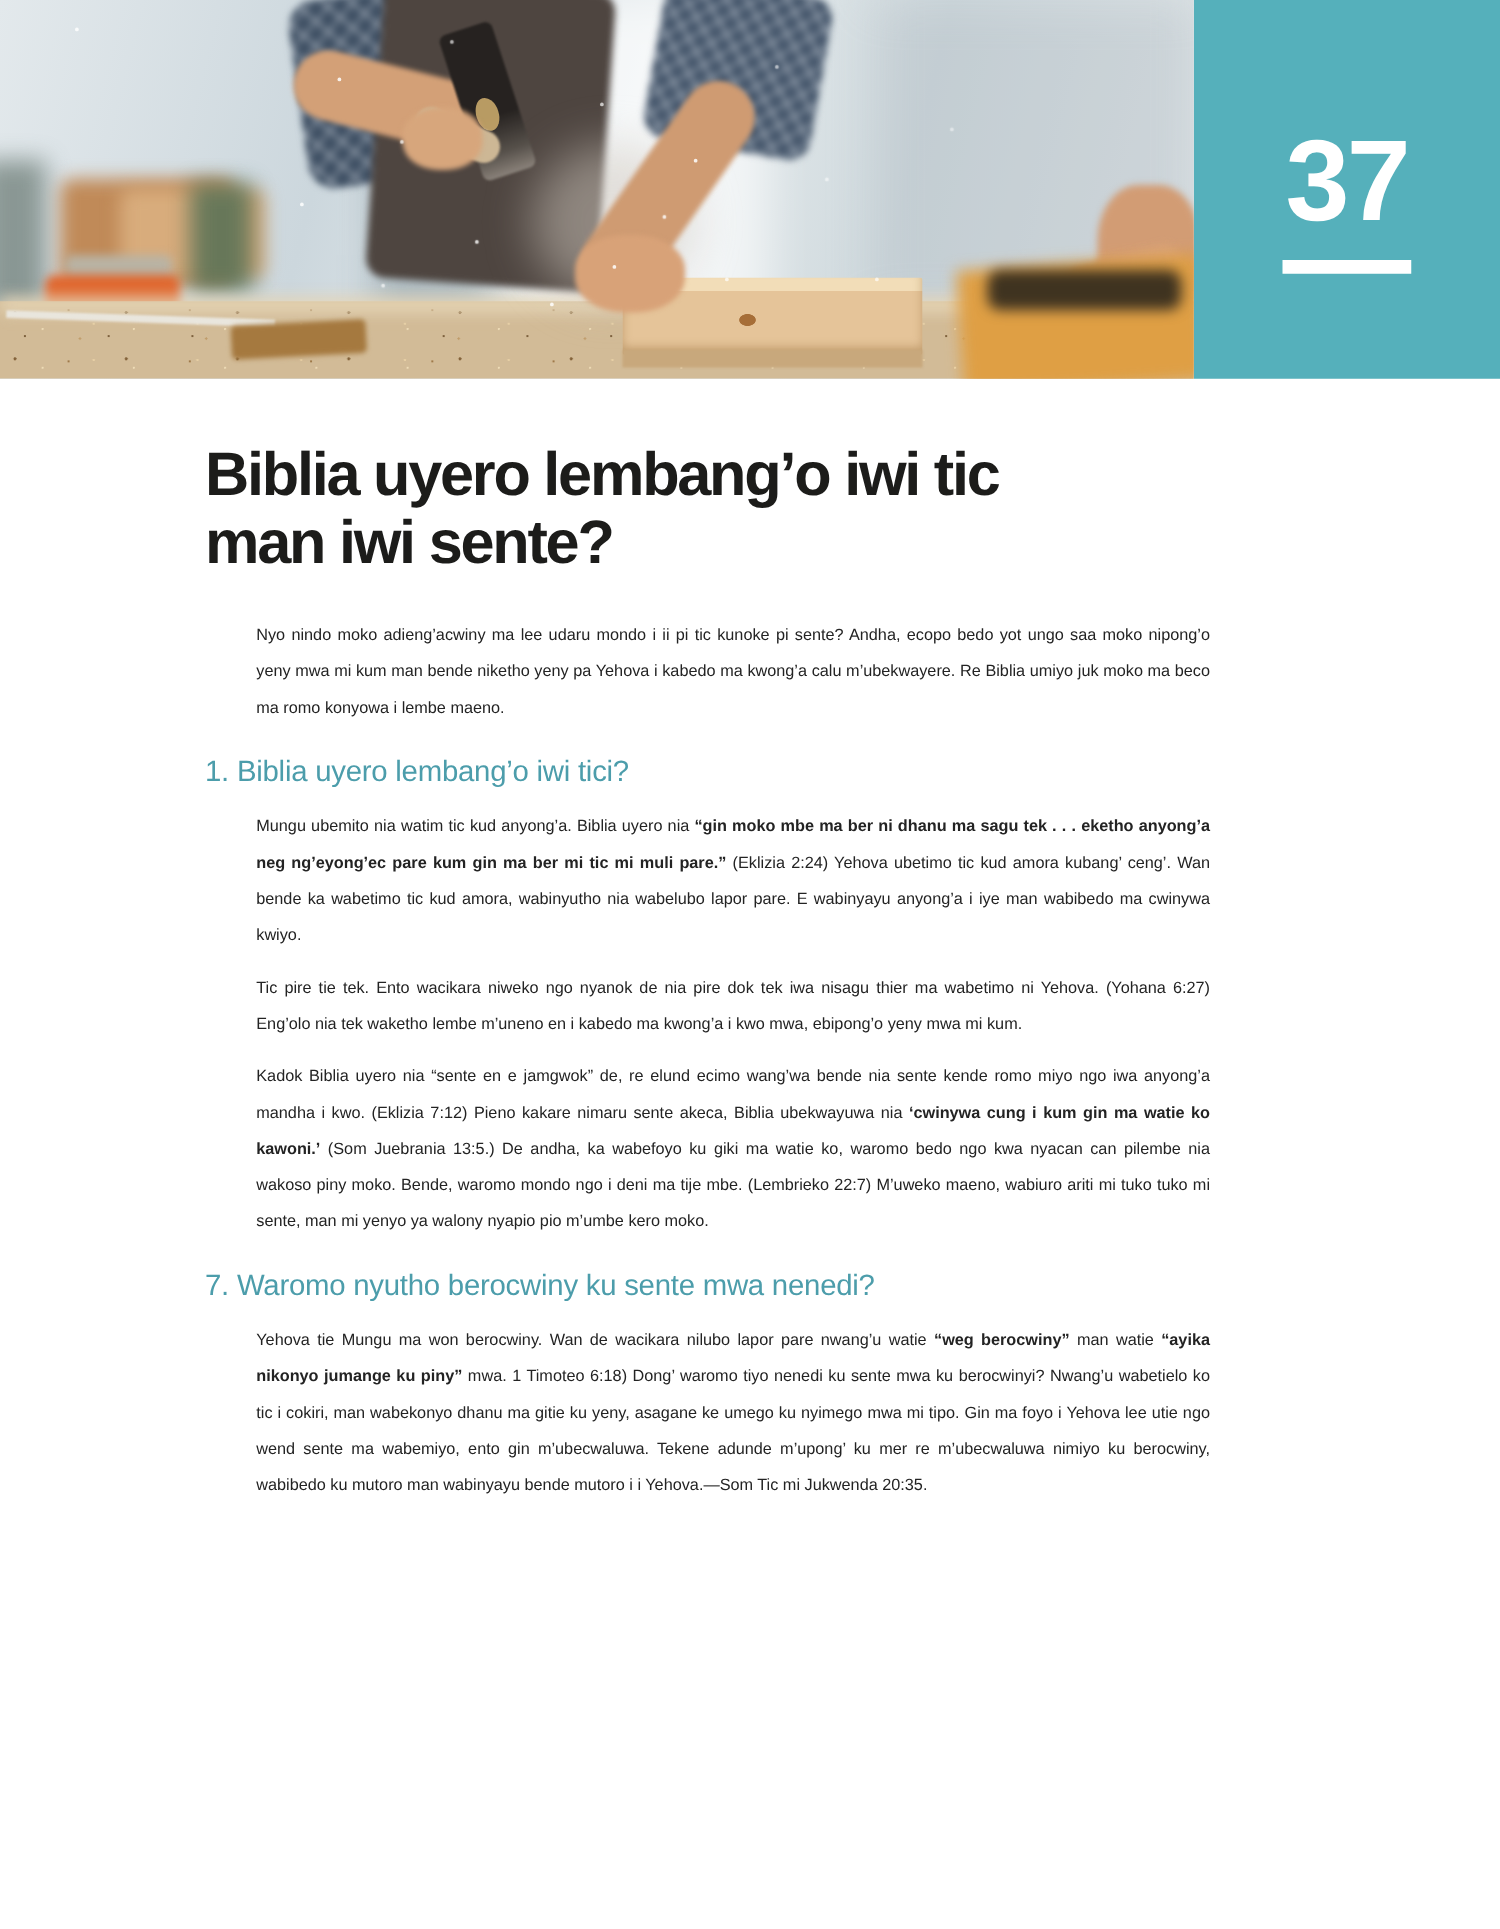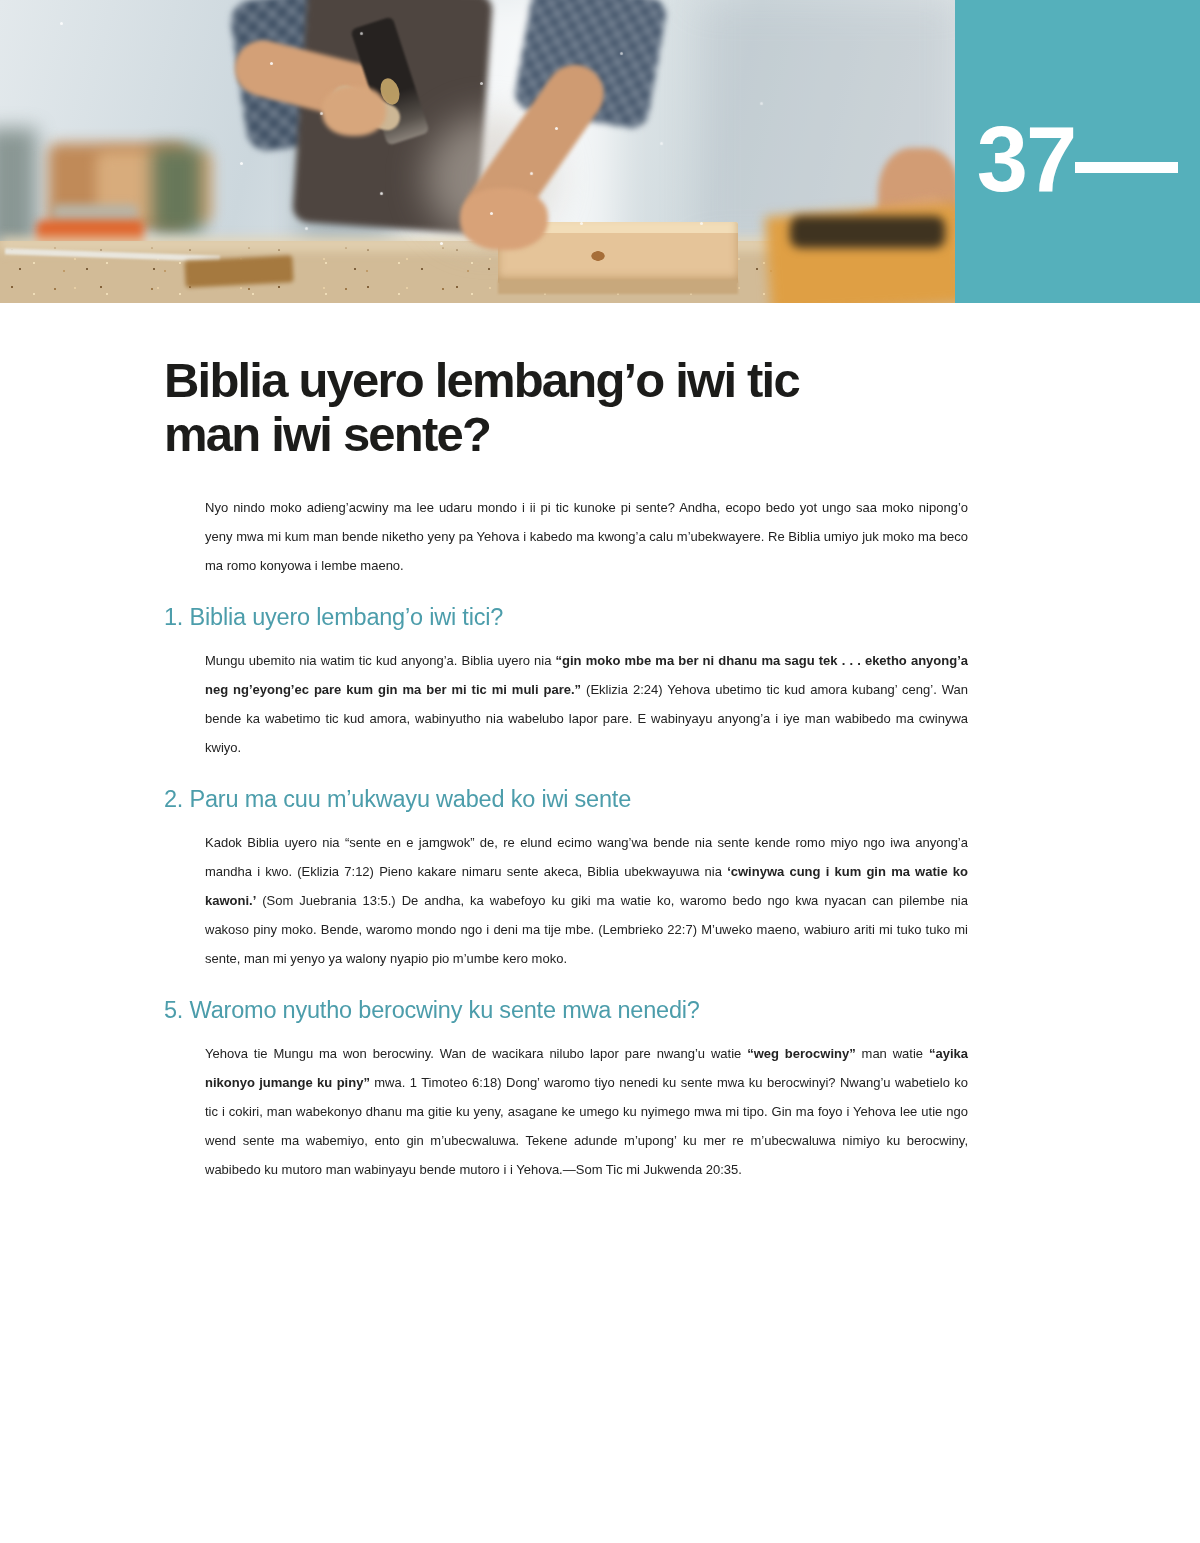--- a/index.html
+++ b/index.html
@@ -66,21 +66,21 @@
   .ph-screwbox{left:768px;top:210px;width:195px;height:100px;background:#df9f44;filter:blur(6px);transform:rotate(-4deg);}
   .ph-screws{left:790px;top:216px;width:155px;height:32px;background:#3f3320;border-radius:10px;filter:blur(5px);}
   .ph-dust{left:60px;top:22px;width:3px;height:3px;border-radius:50%;background:#fff;opacity:.85;filter:blur(.4px);
     box-shadow:210px 40px 0 #fff,260px 90px 1px rgba(255,255,255,.9),180px 140px 0 #fff,
       320px 170px 1px #fff,420px 60px 0 rgba(255,255,255,.8),470px 150px 1px #fff,
       520px 200px 0 rgba(255,255,255,.85),600px 120px 1px rgba(255,255,255,.7),380px 220px 0 #fff,
       300px 10px 1px rgba(255,255,255,.8),430px 190px 0 #fff,560px 30px 1px rgba(255,255,255,.75),
       640px 200px 0 rgba(255,255,255,.8),700px 80px 1px rgba(255,255,255,.6),495px 105px 0 #fff,
       245px 205px 1px rgba(255,255,255,.8);}
 
-  .chapter-box{width:245px;height:303px;background:var(--teal);display:flex;flex-direction:row;align-items:center;justify-content:center;padding-top:14px;}
+  .chapter-box{width:245px;height:303px;background:var(--teal);display:flex;flex-direction:column;align-items:center;justify-content:center;padding-top:14px;}
   .chapter-number{color:#fff;font-size:92px;font-weight:bold;line-height:1;letter-spacing:-2px;}
   .chapter-rule{width:103px;height:11px;background:#fff;margin-top:17px;}
 
   
   .content{padding:50px 232px 60px 164px;}
   .title{font-size:49px;line-height:54px;letter-spacing:-1.8px;font-weight:bold;color:var(--title-color);white-space:pre-line;margin:0 0 32px 0;}
   p.body{font-size:13px;line-height:29px;color:var(--body-color);text-align:justify;margin:0 0 13px 41px;}
   h2.section-heading{color:var(--heading-teal);font-size:23.5px;line-height:27px;font-weight:normal;letter-spacing:-.2px;margin:24px 0 15px 0;}
   .bold{font-weight:bold;}
 </style>
@@ -130,20 +130,20 @@
     </div>
   </div>
 
   <div class="content">
     <h1 class="title">Biblia uyero lembang’o iwi tic
 man iwi sente?</h1>
     <p class="body">Nyo nindo moko adieng’acwiny ma lee udaru mondo i ii pi tic kunoke pi sente? Andha, ecopo bedo yot ungo saa moko nipong’o yeny mwa mi kum man bende niketho yeny pa Yehova i kabedo ma kwong’a calu m’ubekwayere. Re Biblia umiyo juk moko ma beco ma romo konyowa i lembe maeno.</p>
     <div id="sections">
         <h2 class="section-heading">1. Biblia uyero lembang’o iwi tici?</h2>
         <p class="body"><span>Mungu ubemito nia watim tic kud anyong’a. Biblia uyero nia </span><span class="bold">“gin moko mbe ma ber ni dhanu ma sagu tek . . . eketho anyong’a neg ng’eyong’ec pare kum gin ma ber mi tic mi muli pare.”</span><span> (Eklizia 2:24) Yehova ubetimo tic kud amora kubang’ ceng’. Wan bende ka wabetimo tic kud amora, wabinyutho nia wabelubo lapor pare. E wabinyayu anyong’a i iye man wabibedo ma cwinywa kwiyo.</span></p>
-        <h2 class="section-heading">2. Paru ma cuu m’ukwayu wabed ko iwi sente</h2>
+        <p class="body"><span>Tic pire tie tek. Ento wacikara niweko ngo nyanok de nia pire dok tek iwa nisagu thier ma wabetimo ni Yehova. (Yohana 6:27) Eng’olo nia tek waketho lembe m’uneno en i kabedo ma kwong’a i kwo mwa, ebipong’o yeny mwa mi kum.</span></p>
         <p class="body"><span>Kadok Biblia uyero nia “sente en e jamgwok” de, re elund ecimo wang’wa bende nia sente kende romo miyo ngo iwa anyong’a mandha i kwo. (Eklizia 7:12) Pieno kakare nimaru sente akeca, Biblia ubekwayuwa nia </span><span class="bold">‘cwinywa cung i kum gin ma watie ko kawoni.’</span><span> (Som Juebrania 13:5.) De andha, ka wabefoyo ku giki ma watie ko, waromo bedo ngo kwa nyacan can pilembe nia wakoso piny moko. Bende, waromo mondo ngo i deni ma tije mbe. (Lembrieko 22:7) M’uweko maeno, wabiuro ariti mi tuko tuko mi sente, man mi yenyo ya walony nyapio pio m’umbe kero moko.</span></p>
-        <h2 class="section-heading">5. Waromo nyutho berocwiny ku sente mwa nenedi?</h2>
+        <h2 class="section-heading">7. Waromo nyutho berocwiny ku sente mwa nenedi?</h2>
         <p class="body"><span>Yehova tie Mungu ma won berocwiny. Wan de wacikara nilubo lapor pare nwang’u watie </span><span class="bold">“weg berocwiny”</span><span> man watie </span><span class="bold">“ayika nikonyo jumange ku piny”</span><span> mwa. 1 Timoteo 6:18) Dong’ waromo tiyo nenedi ku sente mwa ku berocwinyi? Nwang’u wabetielo ko tic i cokiri, man wabekonyo dhanu ma gitie ku yeny, asagane ke umego ku nyimego mwa mi tipo. Gin ma foyo i Yehova lee utie ngo wend sente ma wabemiyo, ento gin m’ubecwaluwa. Tekene adunde m’upong’ ku mer re m’ubecwaluwa nimiyo ku berocwiny, wabibedo ku mutoro man wabinyayu bende mutoro i i Yehova.—Som Tic mi Jukwenda 20:35.</span></p>
       </div>
   </div>
 
 </div>
 
 </body></html>

